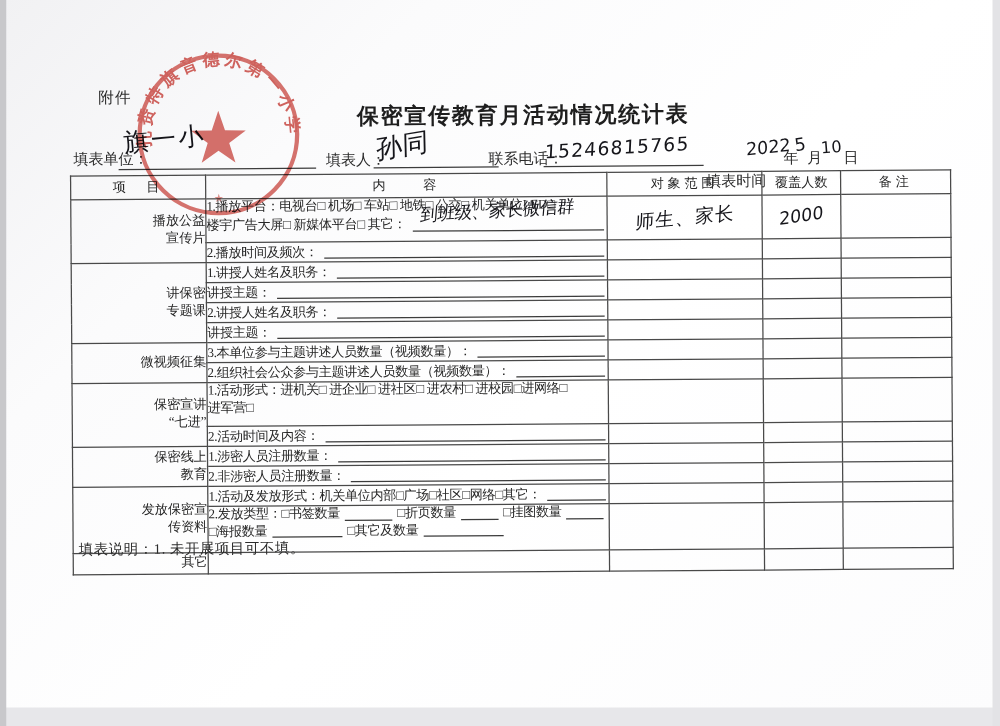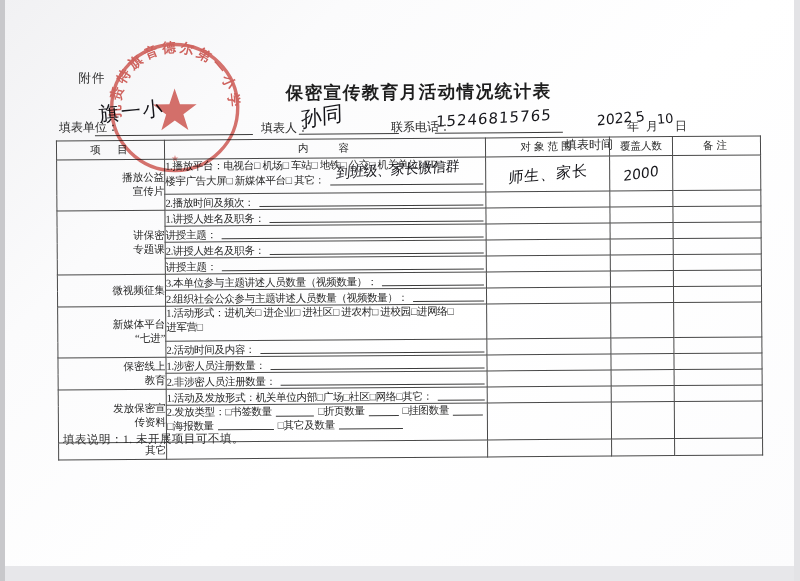--- a/index.html
+++ b/index.html
@@ -201,21 +201,21 @@
               <span class="fl"></span>
             </div>
           </td>
       <td class="scope"></td>
           <td class="people"></td>
           <td class="remark"></td>
     </tr>
 
     <tr>
       <td class="proj" rowspan="2">
-        <span>新媒体平台</span><br>
+        <span>保密宣讲</span><br>
         <span>“七进”</span>
       </td>
       <td class="content" style="height:34px;">
         <div class="cline">
               <span>1.活动形式：进机关□ 进企业□ 进社区□ 进农村□ 进校园□进网络□</span>
             </div>
         <div class="cline">
               <span>进军营□</span>
             </div>
       </td>

